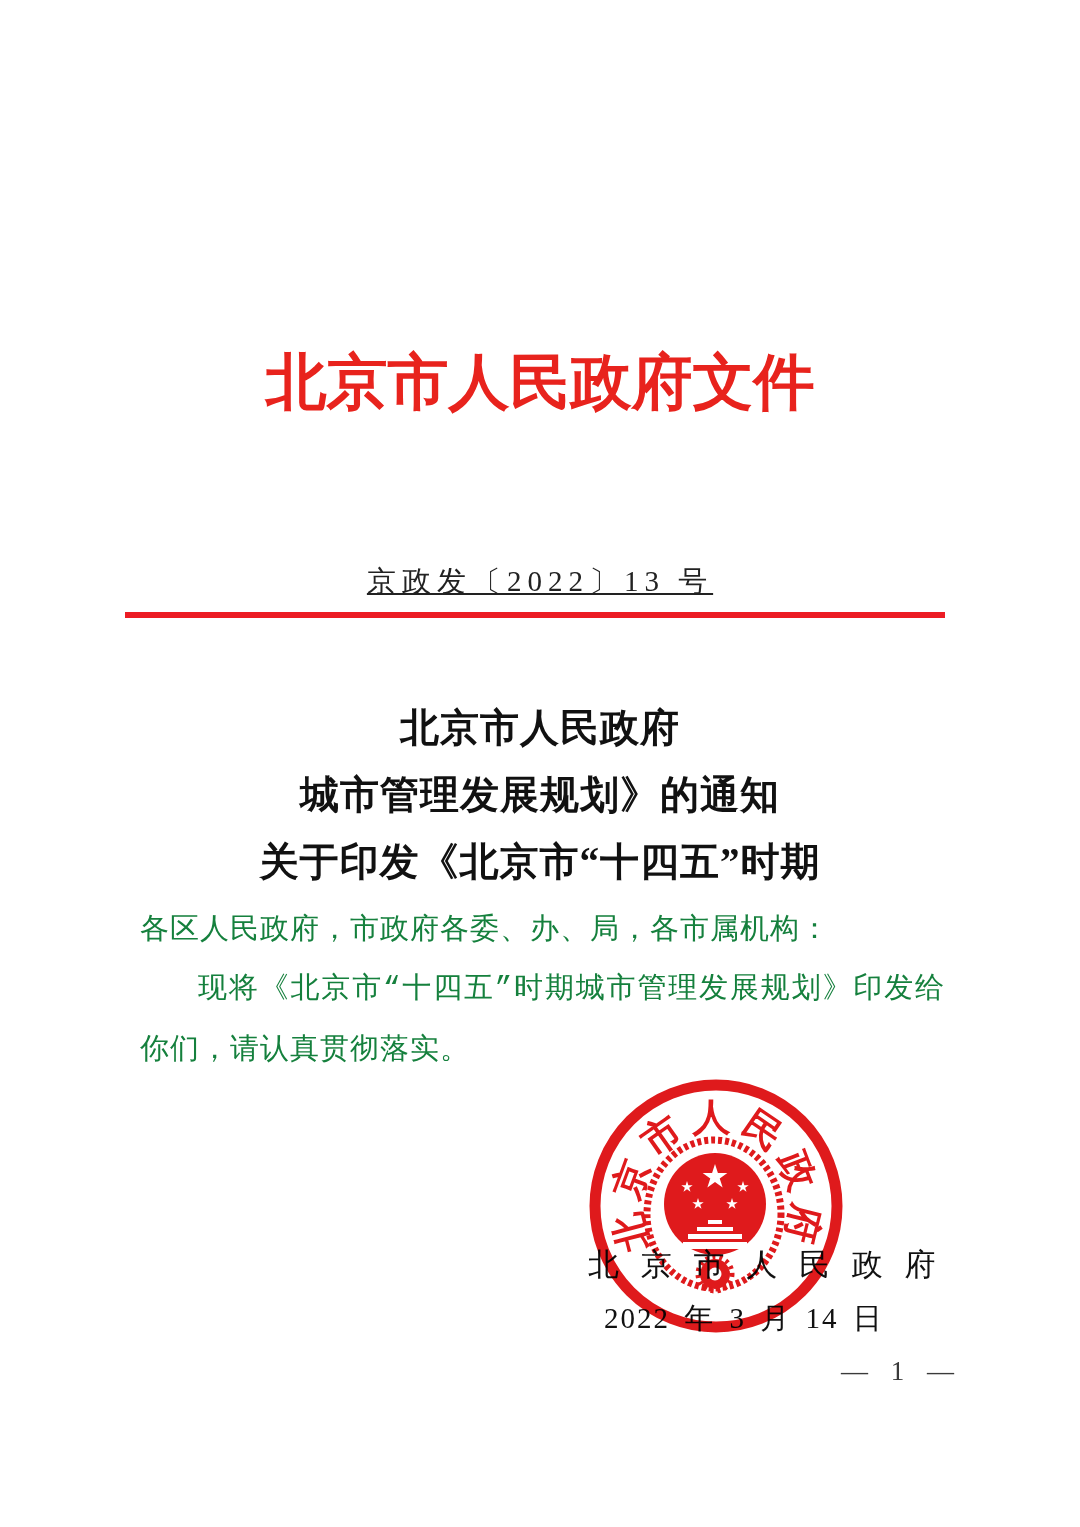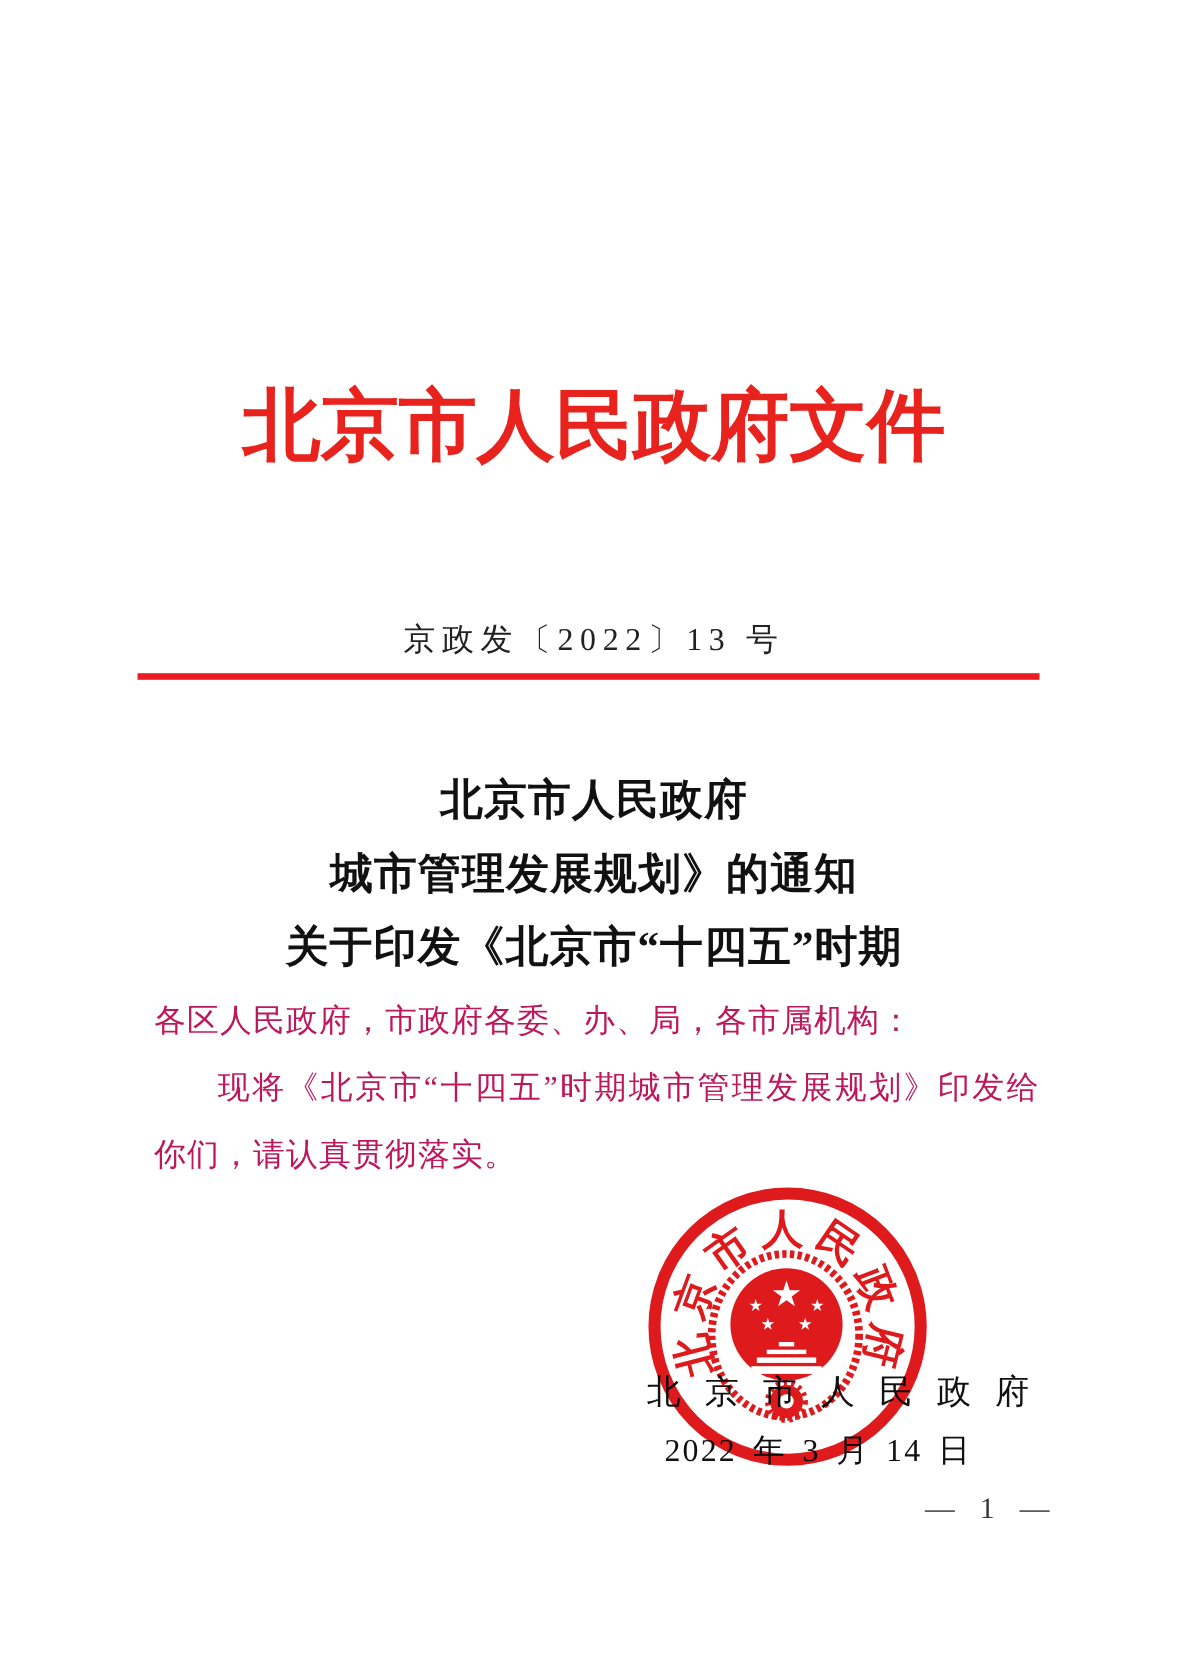--- a/index.html
+++ b/index.html
@@ -7,61 +7,63 @@
     position:relative;
     width:1080px;height:1527px;
     background:#ffffff;
     overflow:hidden;
     font-family:"Liberation Serif","DejaVu Serif",serif;
     color:#1a1a1a;
   }
   .red-header{
     position:absolute;top:346px;left:0;right:0;
     text-align:center;
-    font-size:71px;
+    font-size:61px;
     font-weight:900;
     color:var(--header-red,#e8231d);
     letter-spacing:0px;
     line-height:1.2;
     white-space:nowrap;
   }
   .doc-number{
     position:absolute;top:562px;left:0;right:0;
     text-align:center;
     font-size:29px;
     letter-spacing:6px;
     color:#222222;
+    text-decoration:underline;
   }
   .red-rule{
     position:absolute;top:612px;left:125px;
     width:820px;height:6px;
     background:var(--rule-red,#ec1c24);
   }
   .doc-title{
     position:absolute;top:694px;left:0;right:0;
     text-align:center;
     font-size:39px;
     font-weight:700;
     line-height:67px;
     color:#111111;
     letter-spacing:1px;
   }
   .body-text{
     position:absolute;top:898px;left:140px;
     width:805px;
     font-size:29px;
     line-height:61px;
-    color:#be185d;
+    color:#15803d;
     letter-spacing:1px;
   }
   .body-text .salutation{margin:0;}
   .body-text .paragraph{
     margin:0;
     text-indent:2em;
     text-align:justify;
+    font-family:Liberation Mono, monospace;
   }
   .signature{
     position:absolute;top:1244px;left:588px;
     font-size:31px;
     letter-spacing:7px;
     color:#111111;
     white-space:nowrap;
   }
   .date-line{
     position:absolute;top:1299px;left:604px;

